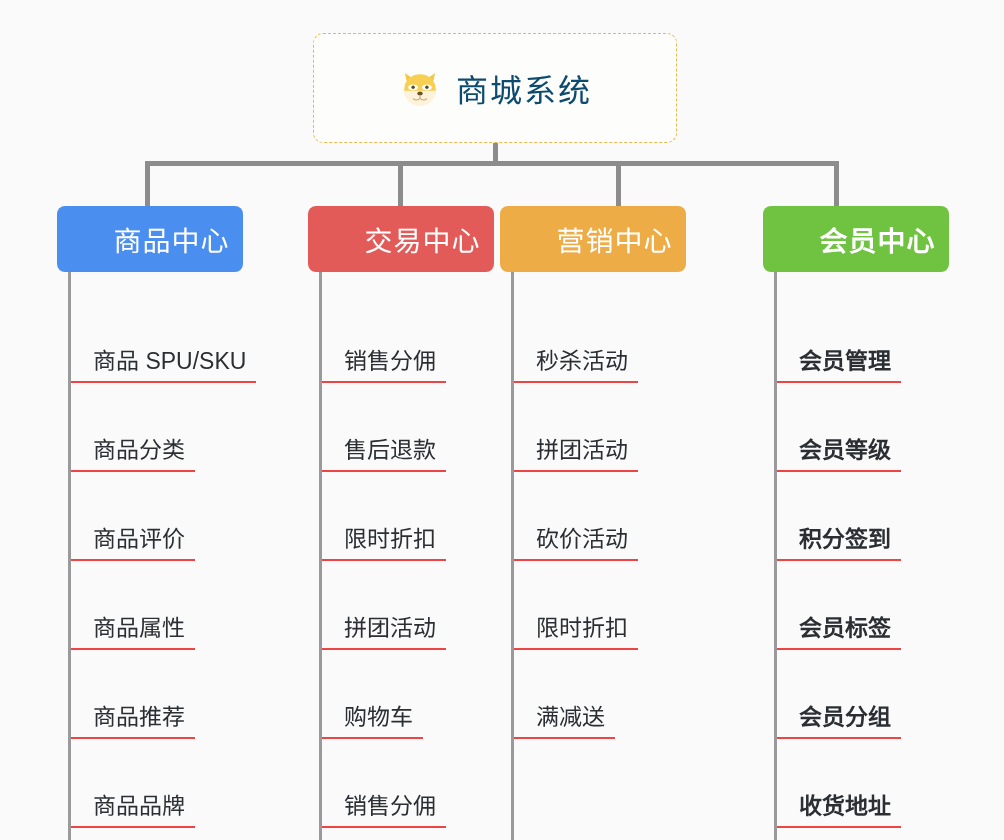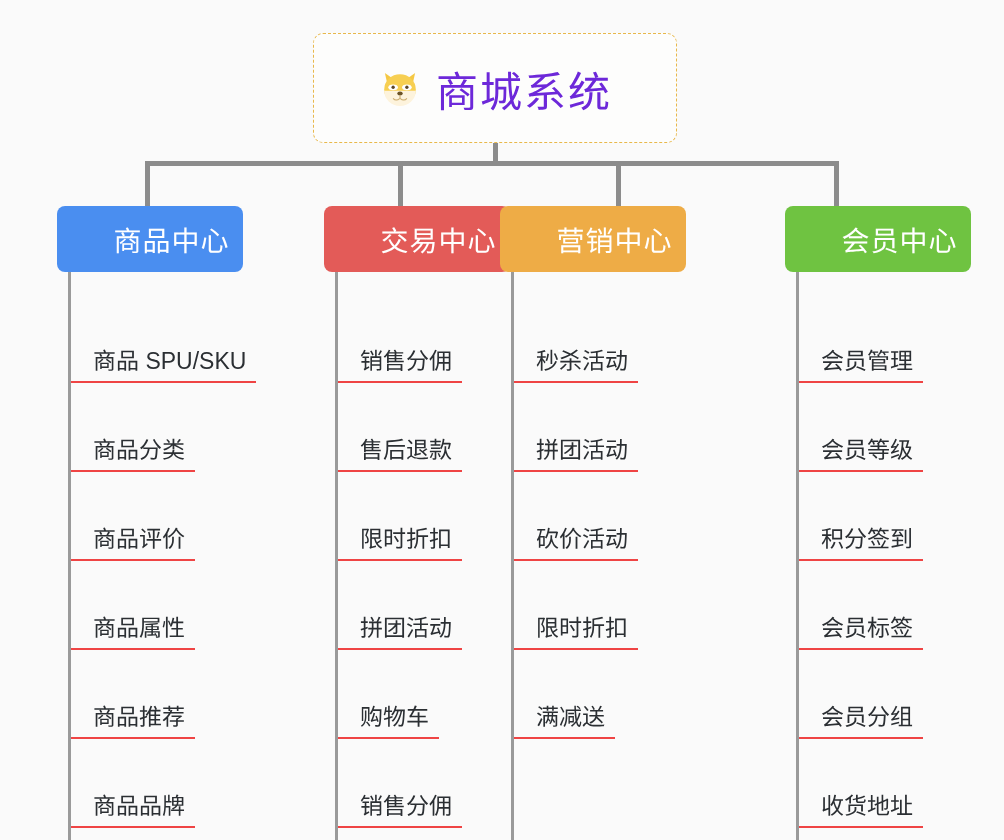--- a/index.html
+++ b/index.html
@@ -38,22 +38,22 @@
     justify-content: center;
     gap: 14px;
   }
   .root-emoji {
     font-size: 40px;
     line-height: 1;
     display: block;
   }
   .root-emoji svg { display: block; }
   .root-title {
-    font-size: 42px;
-    color: #6d28d9;
+    font-size: 32px;
+    color: #0c4a6e;
     letter-spacing: 2px;
     white-space: nowrap;
   }
 
   
   .conn-stub {            
     position: absolute;
     left: 493px;
     top: 143px;
     width: 5px;
@@ -184,21 +184,21 @@
         </div>
       <div class="leaf">
           <span class="leaf-label">商品推荐</span>
         </div>
       <div class="leaf">
           <span class="leaf-label">商品品牌</span>
         </div>
     </div>
   </div>
 
-  <div class="column c-trade" style="left:324px; width:186px;">
+  <div class="column c-trade" style="left:308px; width:186px;">
     <div class="col-header">
       <span>交易中心</span>
     </div>
     <div class="branch">
       <div class="spine" style="height:595px"></div>
       <div class="leaf">
           <span class="leaf-label">销售分佣</span>
         </div>
       <div class="leaf">
           <span class="leaf-label">售后退款</span>
@@ -235,21 +235,21 @@
         </div>
       <div class="leaf">
           <span class="leaf-label">限时折扣</span>
         </div>
       <div class="leaf">
           <span class="leaf-label">满减送</span>
         </div>
     </div>
   </div>
 
-  <div class="column c-member" style="left:785px; width:186px;">
+  <div class="column c-member" style="left:763px; width:186px;font-weight:bold;">
     <div class="col-header">
       <span>会员中心</span>
     </div>
     <div class="branch">
       <div class="spine" style="height:595px"></div>
       <div class="leaf">
           <span class="leaf-label">会员管理</span>
         </div>
       <div class="leaf">
           <span class="leaf-label">会员等级</span>

